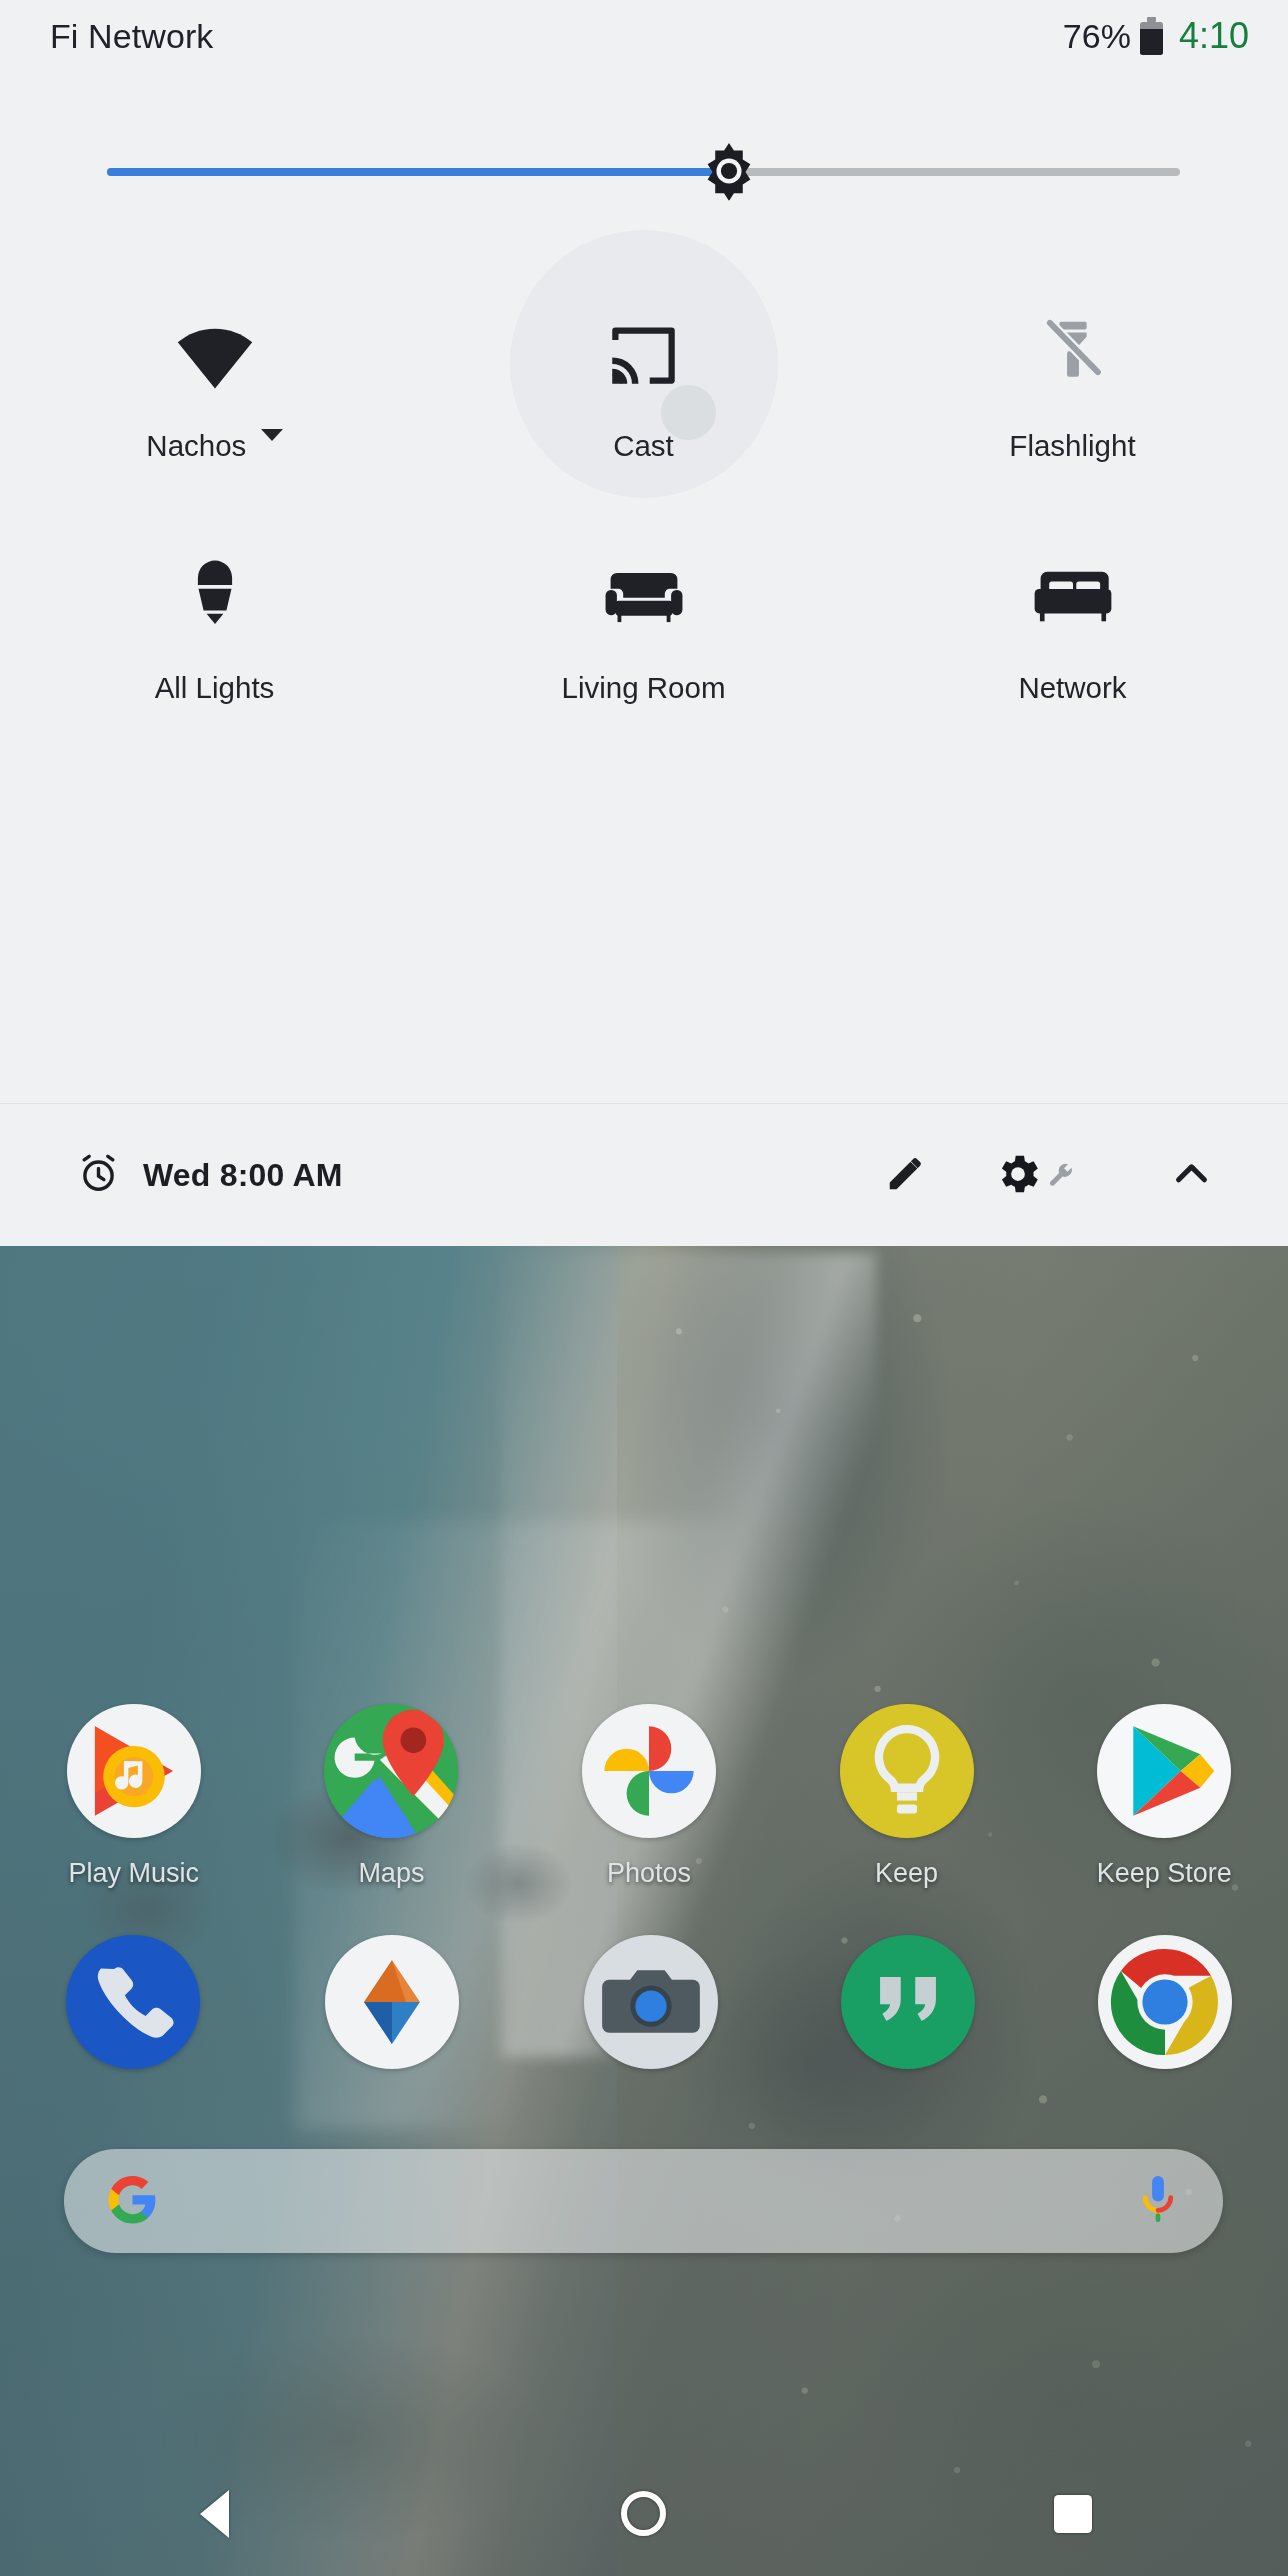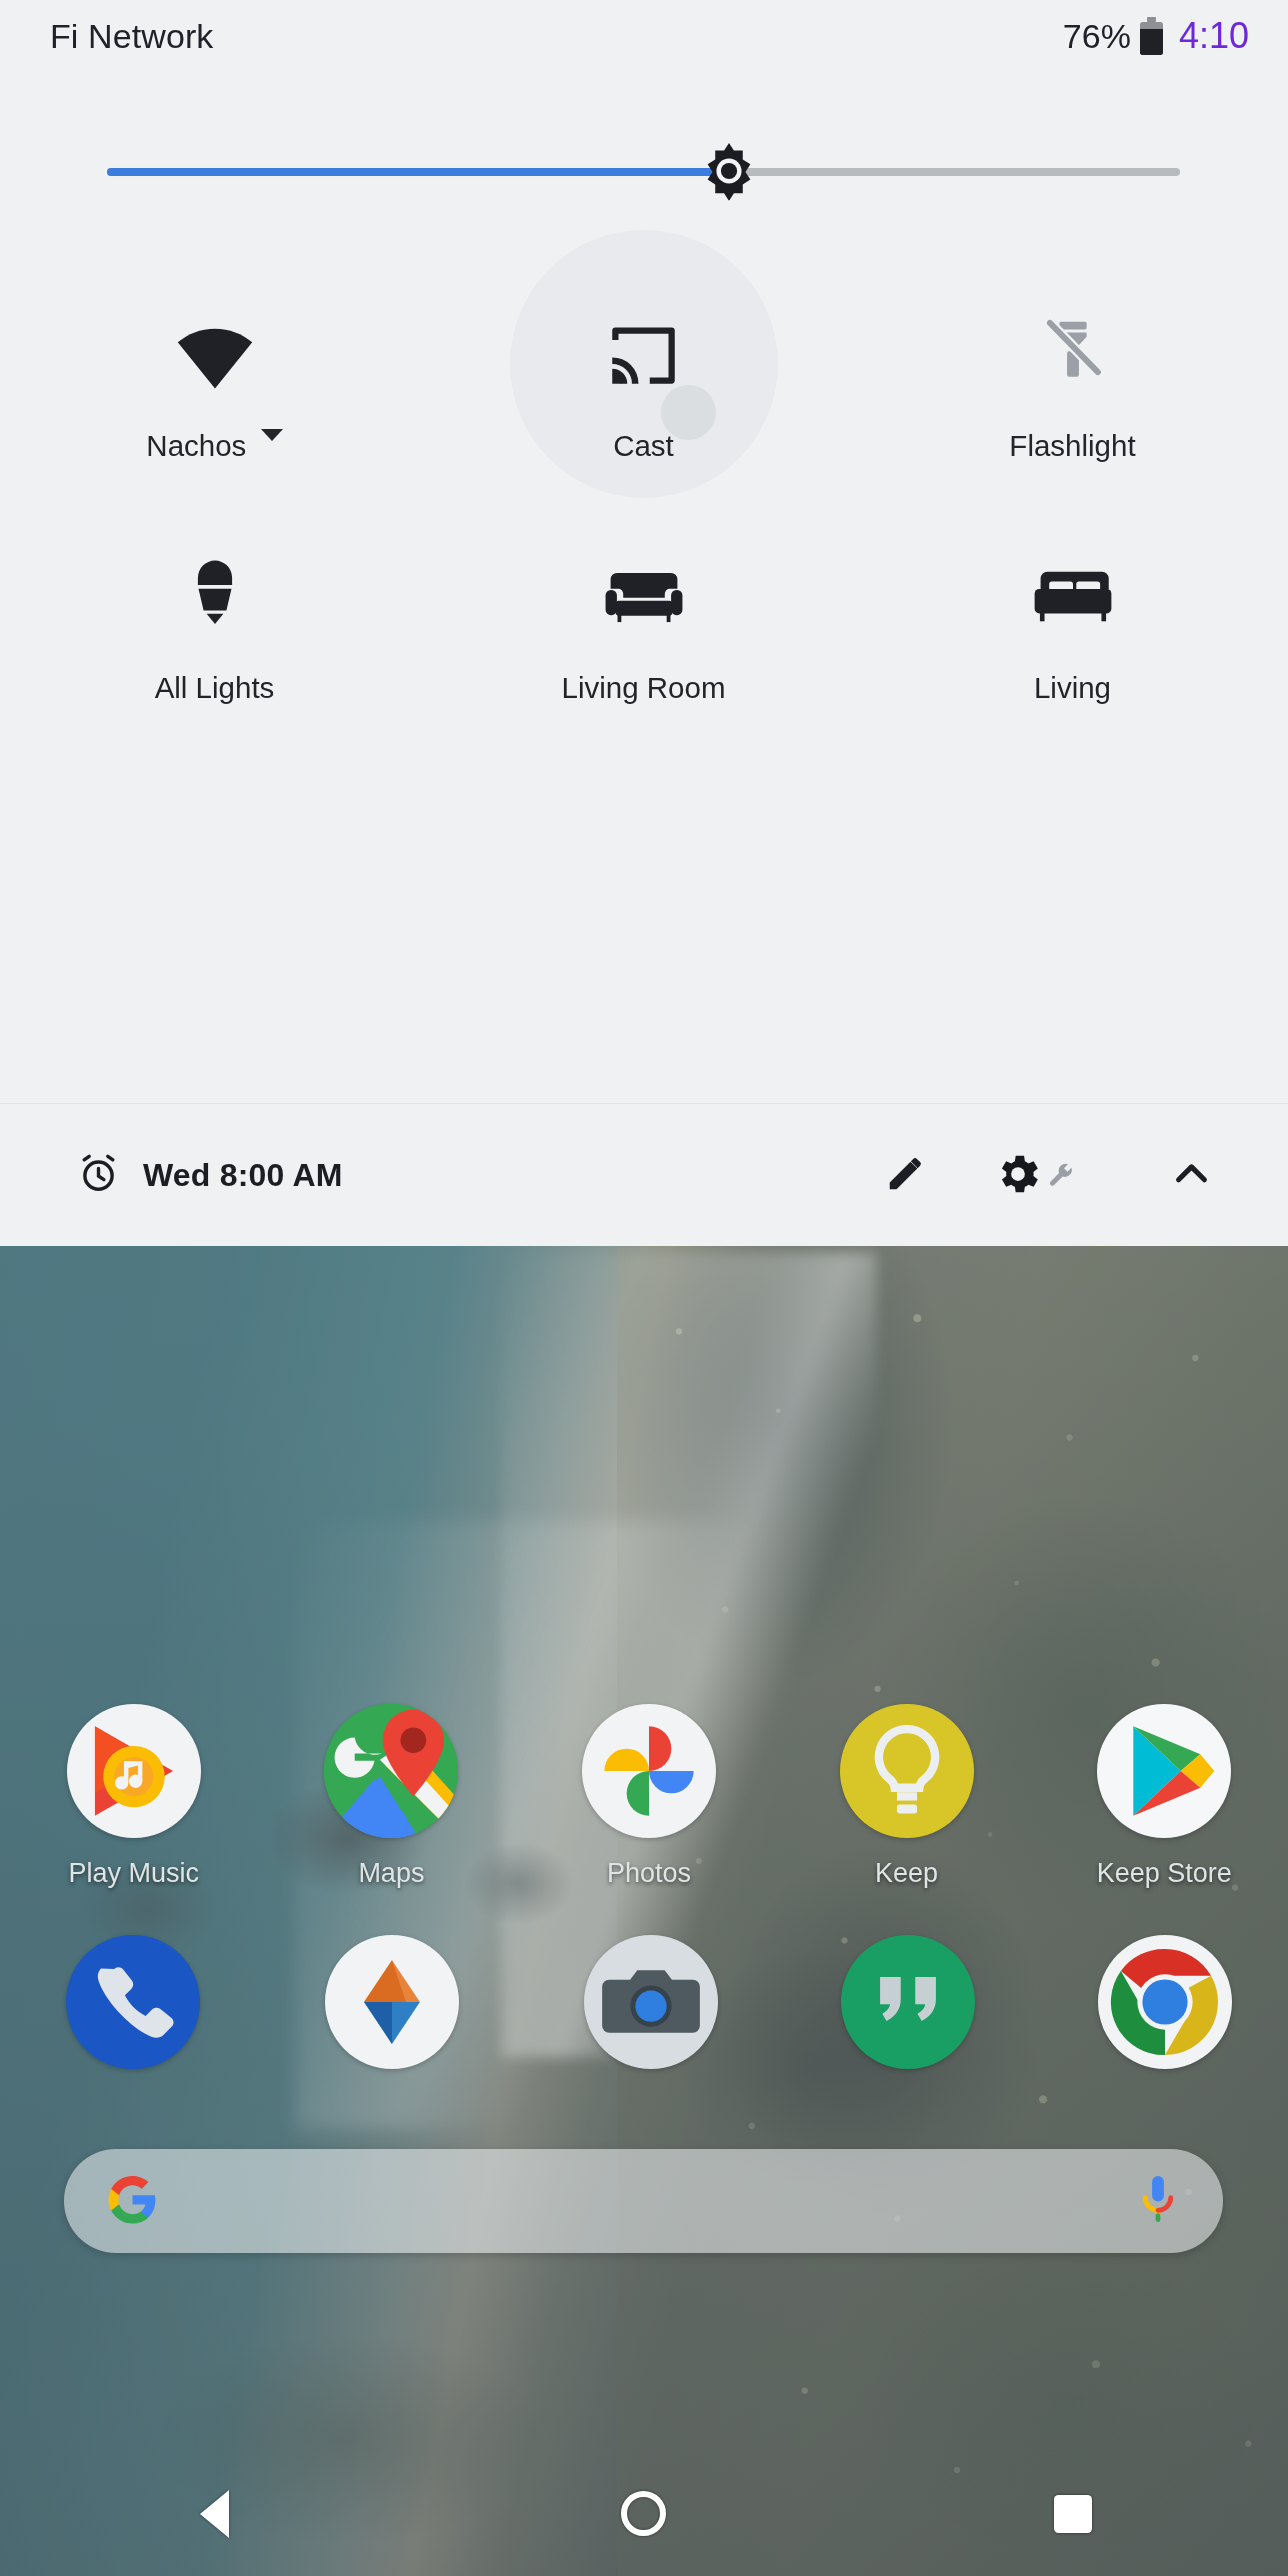--- a/index.html
+++ b/index.html
@@ -173,21 +173,21 @@
     overflow: hidden;
   }
   .battery-icon .fill {
     position: absolute;
     left: 0; bottom: 0;
     width: 23px; height: 76%;
     background: #1f2126;
   }
   .status-clock {
     font-size: 36px;
-    color: #6d28d9;
+    color: #15803d;
     font-weight: 400;
   }
 
   
   .brightness {
     position: absolute;
     left: 107px; top: 165px;
     width: 1073px; height: 12.5px;
   }
   .brightness .track {
@@ -702,21 +702,21 @@
           <div class="tile-icon">
             <svg width="86" height="61" viewBox="0 0 26 18">
               <g fill="#1f2126">
                 <path d="M4.2 1.2 h17.6 a2.0 2.0 0 0 1 2.0 2.0 v3.4 h-2.6 V5.0 a.8 .8 0 0 0 -.8 -.8 h-5.6 a.8 .8 0 0 0 -.8 .8 v1.6 h-1.0 V5.0 a.8 .8 0 0 0 -.8 -.8 H6.6 a.8 .8 0 0 0 -.8 .8 v1.6 H3.2 V3.2 a2.0 2.0 0 0 1 2.0 -2.0 z"></path>
                 <rect x="1.4" y="6.4" width="23.2" height="7.4" rx="1.4"></rect>
                 <rect x="3.0" y="13.6" width="1.4" height="2.6"></rect>
                 <rect x="21.6" y="13.6" width="1.4" height="2.6"></rect>
               </g>
             </svg>
           </div>
-          <div class="tile-label">Living</div>
+          <div class="tile-label">Network</div>
         </div>
       </div>
     </div>
 
     <div class="qs-footer">
       <div class="alarm-group">
         <span>
           <svg width="43" height="43" viewBox="0 0 24 24">
             <circle cx="12" cy="13.2" r="7.6" fill="none" stroke="#1c1e24" stroke-width="1.9"></circle>
             <path d="M12 9.2 v4.2 l3.0 2.0" fill="none" stroke="#1c1e24" stroke-width="1.9" stroke-linecap="round"></path>

